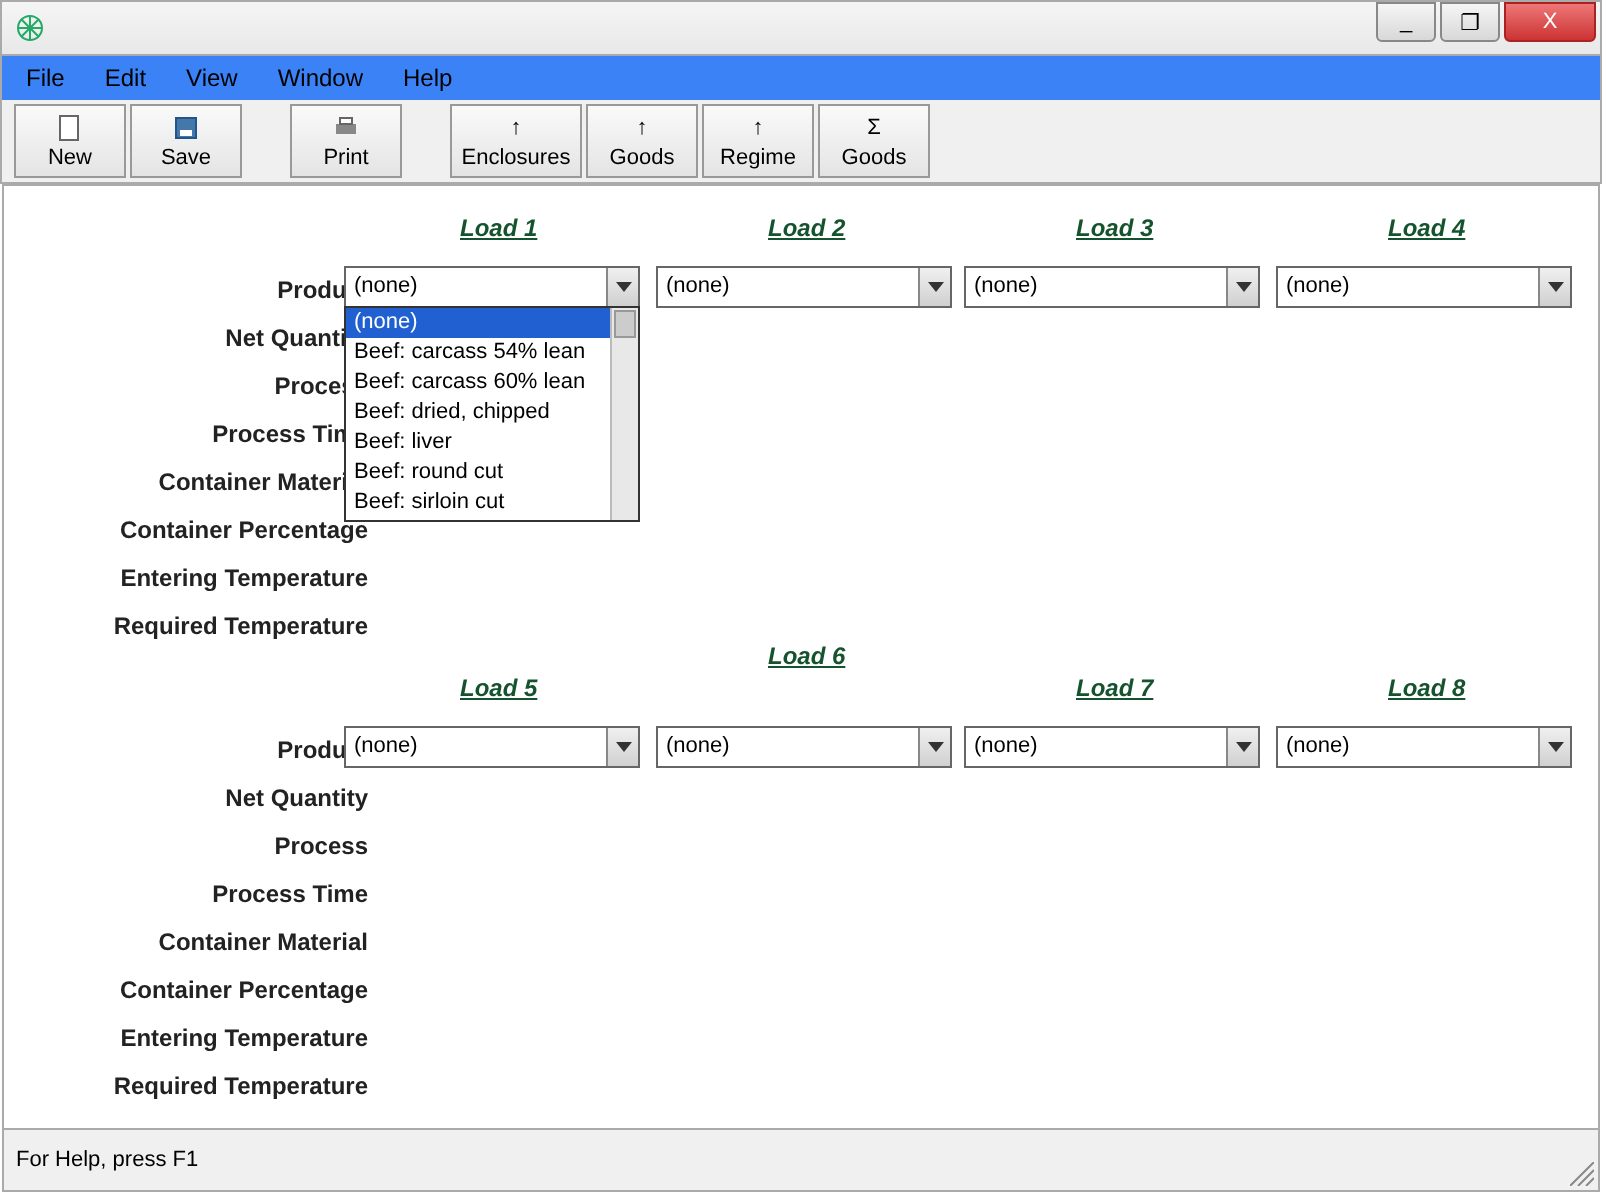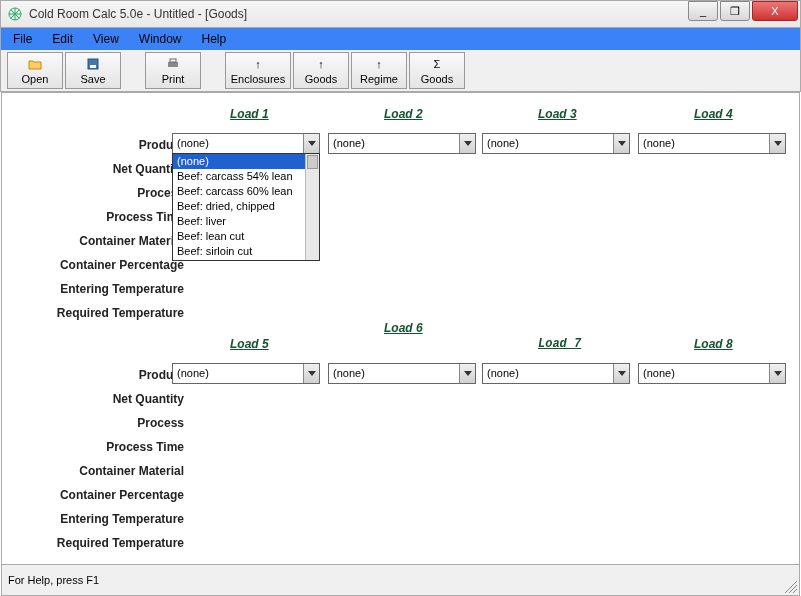--- a/index.html
+++ b/index.html
@@ -46,21 +46,20 @@
 </head>
 <body>
 
 <div class="titlebar">
   <span class="app-icon">
     <svg width="16" height="16" viewBox="0 0 16 16">
         <circle cx="8" cy="8" r="6" fill="none" stroke="#2a6" stroke-width="1"></circle>
         <path d="M8 2v12M2 8h12M3.5 3.5l9 9M12.5 3.5l-9 9" stroke="#2a6" stroke-width="1"></path>
       </svg>
   </span>
-  <span class="title-text">Cold Room Calc 5.0e - Untitled - [Goods]</span>
   <div class="win-controls">
     <div class="win-btn">
         <span>_</span>
       </div>
     <div class="win-btn">
         <span>❐</span>
       </div>
     <div class="win-btn close">
         <span>X</span>
       </div>
@@ -72,24 +71,24 @@
   <div class="menu-item">Edit</div>
   <div class="menu-item">View</div>
   <div class="menu-item">Window</div>
   <div class="menu-item">Help</div>
 </div>
 
 <div class="toolbar">
   <div class="tbar-btn">
       <span class="ticon">
         <svg width="14" height="14">
-          <path d="M1 4h4l1 1h7v7H1z" fill="#fc6" stroke="#c80"></path>
+          <rect x="2" y="1" width="9" height="12" fill="#fff" stroke="#666"></rect>
         </svg>
       </span>
-      <span class="tlabel">Open</span>
+      <span class="tlabel">New</span>
     </div>
   <div class="tbar-btn">
       <span class="ticon">
         <svg width="14" height="14">
           <rect x="2" y="2" width="10" height="10" fill="#47a" stroke="#258"></rect>
           <rect x="4" y="8" width="6" height="3" fill="#fff"></rect>
         </svg>
       </span>
       <span class="tlabel">Save</span>
     </div>
@@ -172,31 +171,31 @@
         </svg>
       </div>
   </div>
 
   <div class="dropdown-list" style="left:170px; top:60px; width:148px; height:108px;">
     <div class="dd-item sel">(none)</div>
     <div class="dd-item">Beef: carcass 54% lean</div>
     <div class="dd-item">Beef: carcass 60% lean</div>
     <div class="dd-item">Beef: dried, chipped</div>
     <div class="dd-item">Beef: liver</div>
-    <div class="dd-item">Beef: lean cut</div>
+    <div class="dd-item">Beef: round cut</div>
     <div class="dd-item">Beef: sirloin cut</div>
     <div class="dd-item">Beef: veal, lean</div>
     <div class="dd-scroll">
         <div class="thumb"></div>
       </div>
   </div>
 
   <div class="load-header" style="left:228px; top:244px;text-align:center;">Load 5</div>
   <div class="load-header" style="left:382px; top:228px;">Load 6</div>
-  <div class="load-header" style="left:536px; top:244px;font-family:Liberation Mono, monospace;">Load 7</div>
+  <div class="load-header" style="left:536px; top:244px;">Load 7</div>
   <div class="load-header" style="left:692px; top:244px;">Load 8</div>
 
   <div class="row-labels" style="top:270px;">
     <div>Product</div>
     <div>Net Quantity</div>
     <div>Process</div>
     <div>Process Time</div>
     <div>Container Material</div>
     <div>Container Percentage</div>
     <div>Entering Temperature</div>

